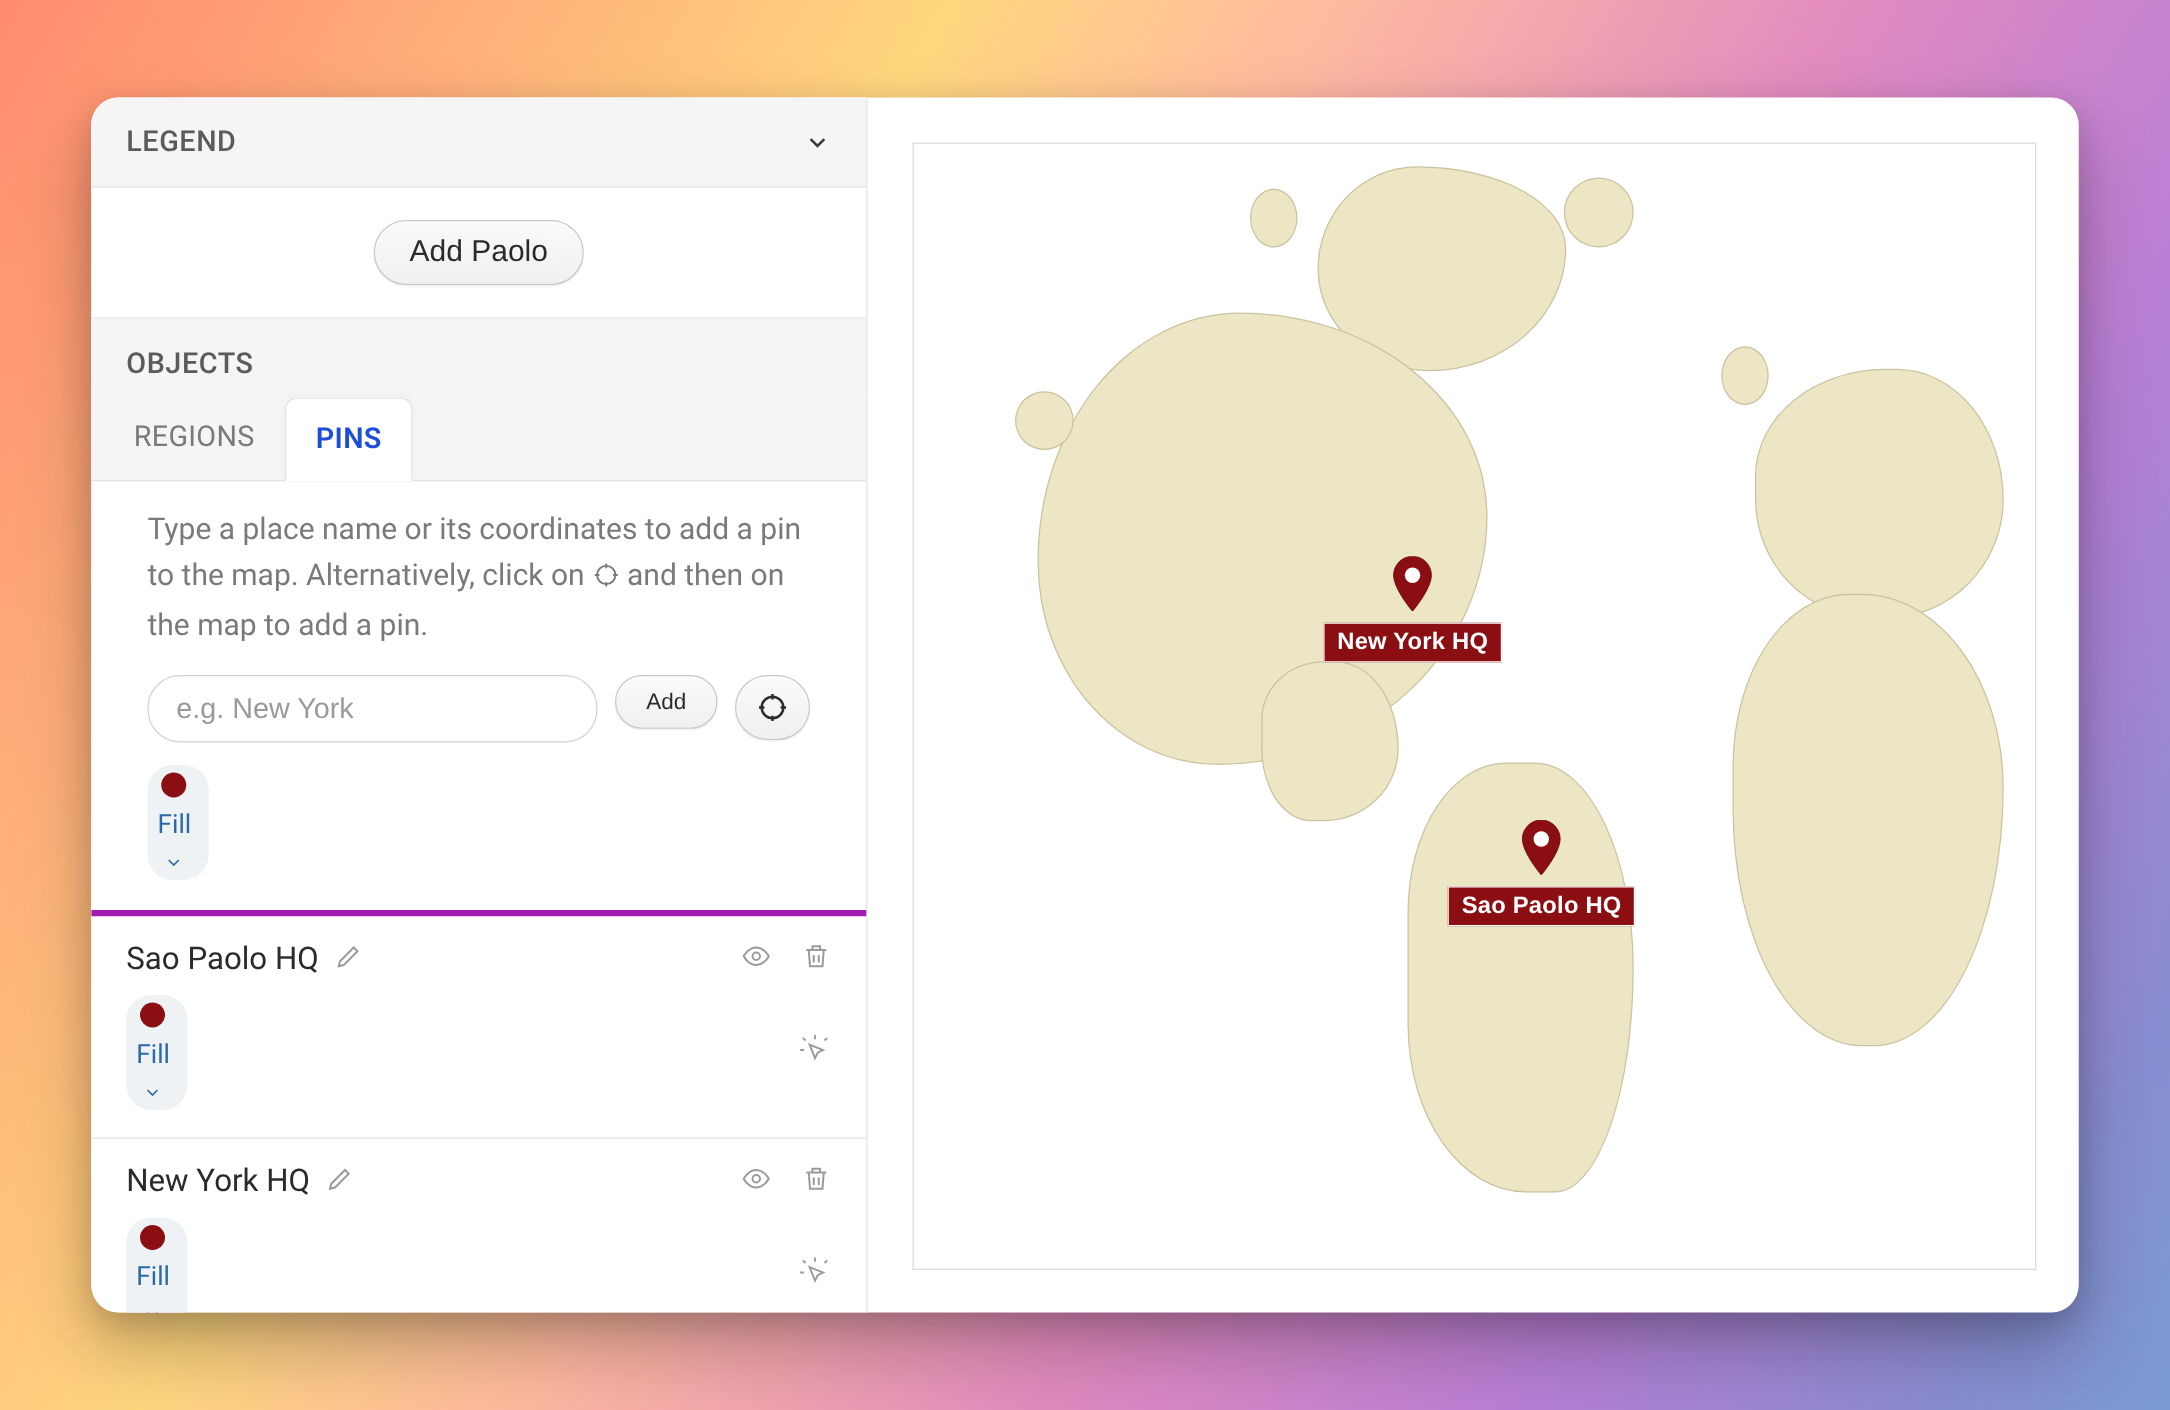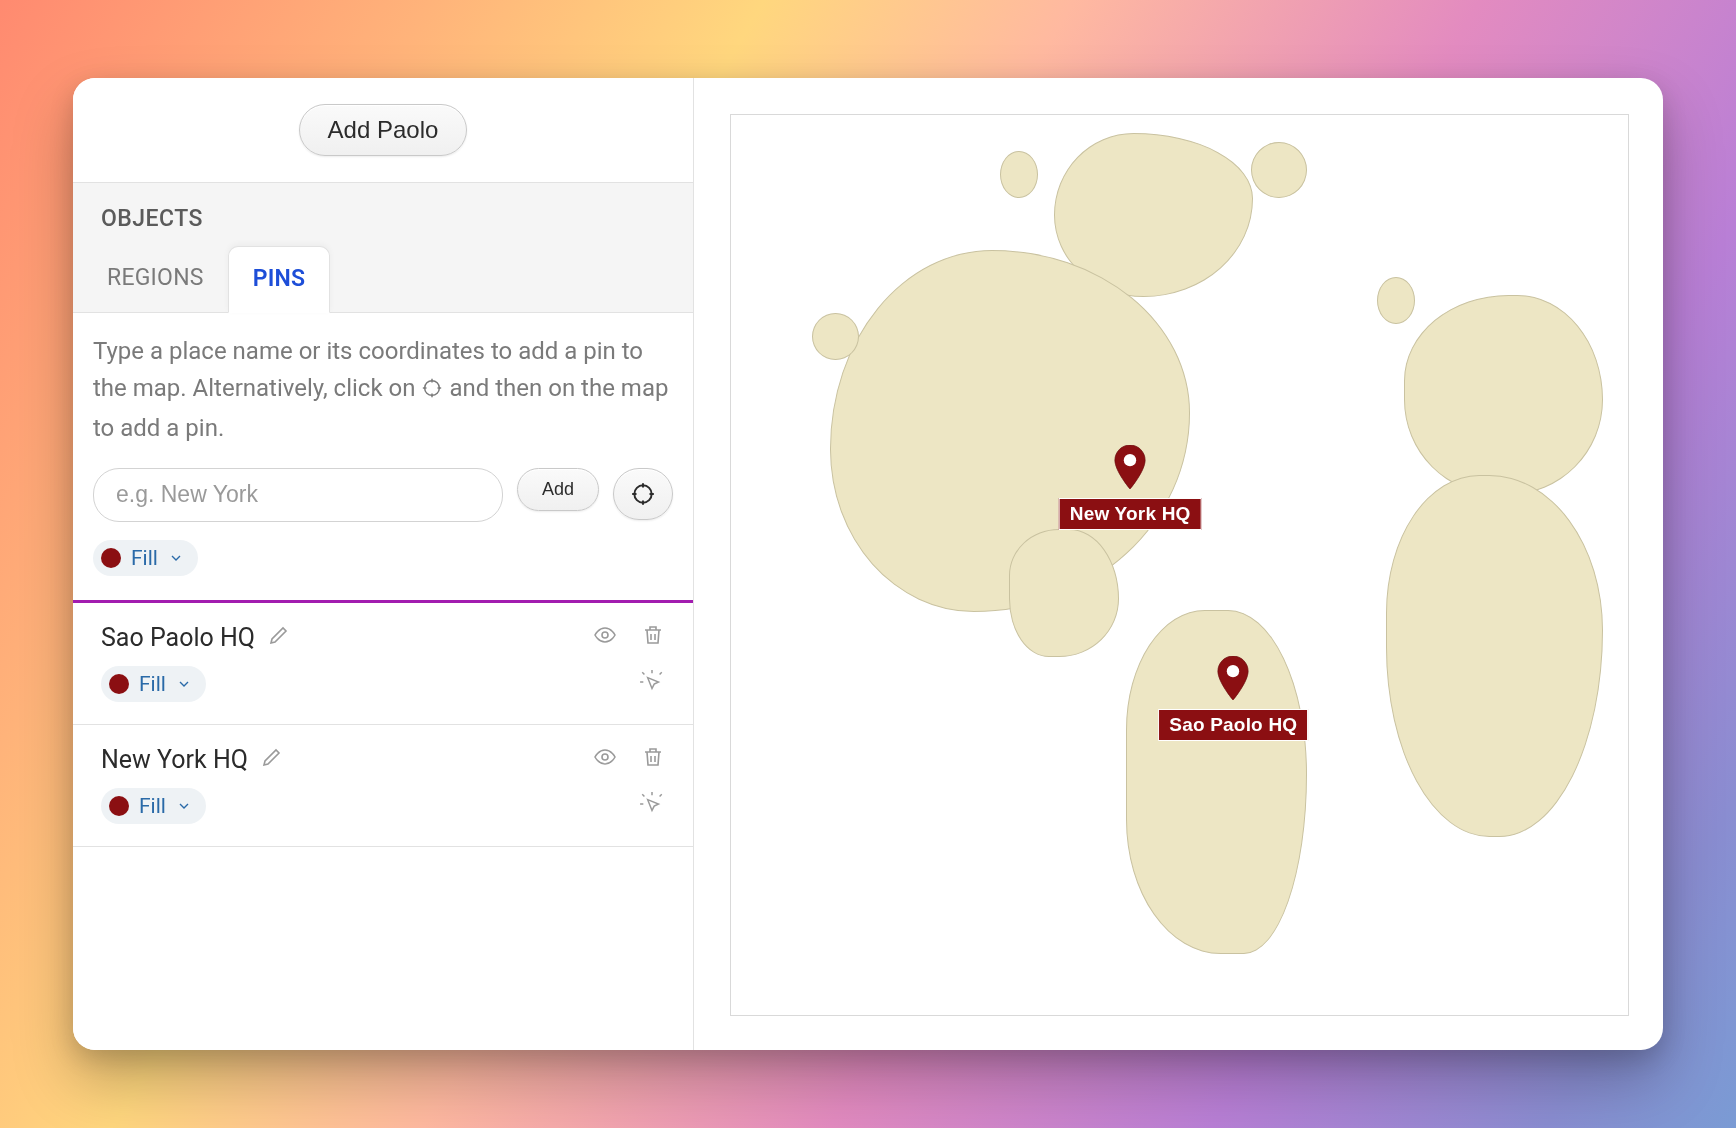--- a/index.html
+++ b/index.html
@@ -38,40 +38,40 @@
   }
   .tab{
     padding:18px 24px 20px;font-size:23px;color:#7a7a7a;letter-spacing:.01em;cursor:pointer;
   }
   .tab.active{
     background:#fff;color:#1d4ed8;font-weight:600;
     border-top-left-radius:10px;border-top-right-radius:10px;
     margin-bottom:-1px;border:1px solid #e2e2e2;border-bottom:1px solid #fff;
     box-shadow:0 -2px 6px rgba(0,0,0,.04);
   }
-  .pins-panel{padding:20px 20px 24px;border-bottom:3px solid #a21caf;}
+  .pins-panel{padding:20px 45px 24px;border-bottom:5px solid #a21caf;}
   .help-text{font-size:24px;line-height:1.55;color:#7a7a7a;margin-bottom:20px;}
   .help-text .inline-icon{display:inline-block;vertical-align:-3px;}
   .help-text .inline-icon svg{width:22px;height:22px;stroke:#7a7a7a;stroke-width:1.6;fill:none;}
   .input-row{display:flex;gap:14px;align-items:flex-start;margin-bottom:18px;}
   .text-input{
     flex:1;height:52px;border:1px solid #d3d3d3;border-radius:26px;padding:0 22px;
     font-size:23px;color:#333;outline:none;
   }
   .text-input::placeholder{color:#9a9a9a;}
   .pill-btn.small{padding:10px 24px;font-size:18px;}
   .icon-btn{
     width:60px;height:52px;border:1px solid #c9c9c9;border-radius:26px;
     background:linear-gradient(#fafafa,#f0f0f0);display:flex;align-items:center;justify-content:center;cursor:pointer;
     box-shadow:0 1px 0 #fff inset,0 1px 2px rgba(0,0,0,.08);
   }
   .icon-btn svg{width:26px;height:26px;stroke:#2b2b2b;stroke-width:1.8;fill:none;}
   .fill-chip{
     display:inline-flex;align-items:center;gap:10px;background:#eef2f5;border-radius:20px;
-    padding:6px 14px 6px 8px;cursor:pointer;
+    padding:6px 14px 6px 8px;cursor:pointer;flex-direction:column;
   }
   .swatch{width:20px;height:20px;border-radius:50%;background:#8b0f12;}
   .fill-chip span{font-size:21px;color:#2a6aa8;}
   .fill-chip svg{width:16px;height:16px;stroke:#2a6aa8;stroke-width:2;fill:none;}
   .pin-item{
     padding:20px 28px 22px;border-bottom:1px solid #e2e2e2;
   }
   .pin-row1{display:flex;align-items:center;gap:12px;margin-bottom:14px;}
   .pin-name{font-size:25px;color:#2b2b2b;}
   .pin-icons-right{margin-left:auto;display:flex;gap:24px;align-items:center;}
@@ -94,20 +94,28 @@
     font-family:"Arial Narrow",Arial,sans-serif;letter-spacing:.01em;
   }
 </style>
 </head>
 <body>
 
 <div class="window">
 
   <div class="sidebar">
 
+    <div class="section-header">
+      <span>LEGEND</span>
+      <span class="chev">
+        <svg viewBox="0 0 24 24">
+            <polyline points="6 9 12 15 18 9"></polyline>
+          </svg>
+      </span>
+    </div>
 
     <div class="legend-body">
       <button class="pill-btn">Add Paolo</button>
     </div>
 
     <div class="objects-header">OBJECTS</div>
 
     <div class="tabs">
       <div class="tab">REGIONS</div>
       <div class="tab active">PINS</div>

